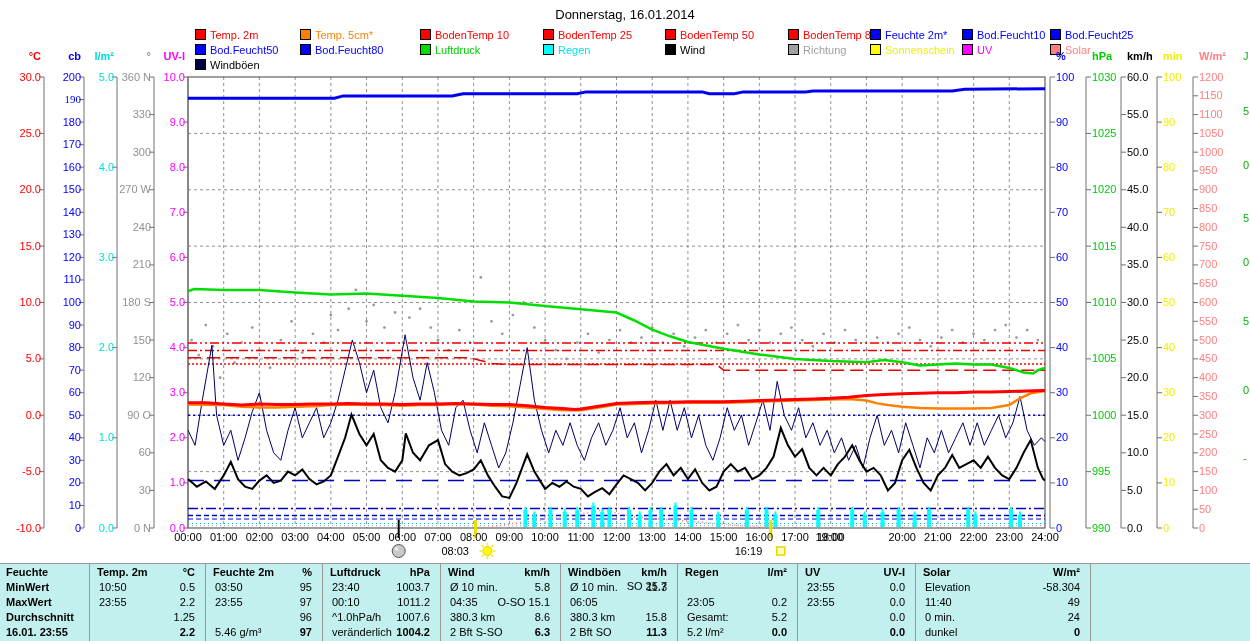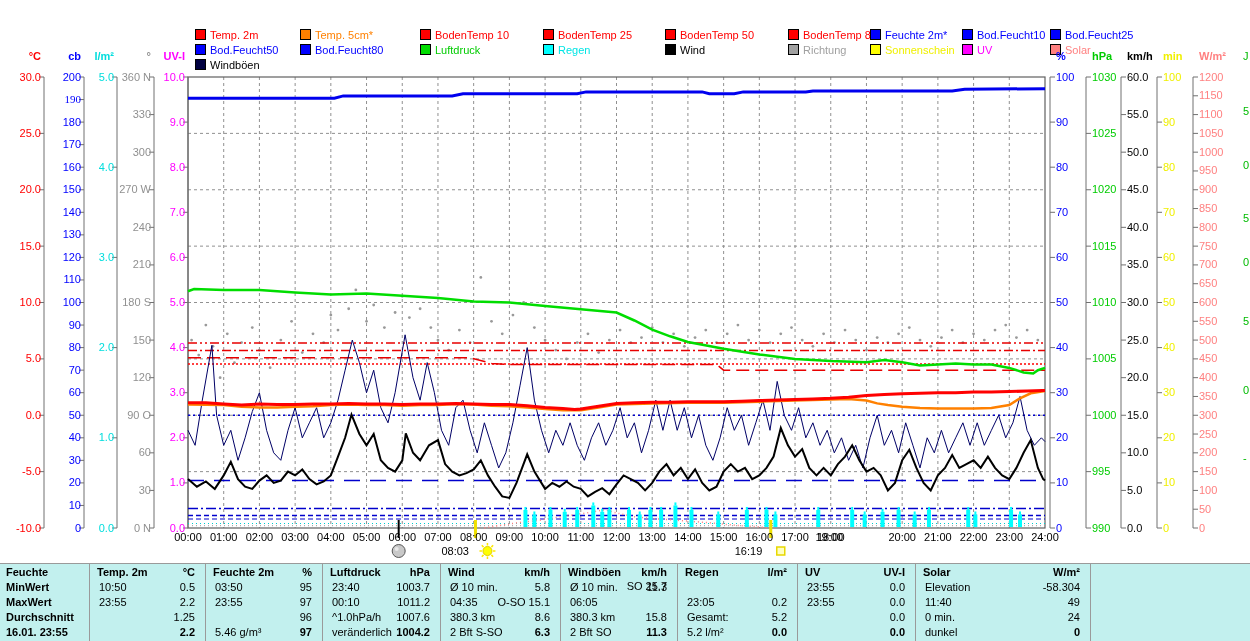--- a/index.html
+++ b/index.html
@@ -369,20 +369,21 @@
         <line x1="491.34117062985933" y1="554.889087296526" x2="493.1089375828257" y2="556.6568542494924" stroke="#ffe800" stroke-width="1.5"></line>
         <line x1="487.45208333333335" y1="556.5" x2="487.45208333333335" y2="559" stroke="#ffe800" stroke-width="1.5"></line>
         <line x1="483.56299603680736" y1="554.889087296526" x2="481.795229083841" y2="556.6568542494924" stroke="#ffe800" stroke-width="1.5"></line>
         <line x1="481.95208333333335" y1="551" x2="479.45208333333335" y2="551" stroke="#ffe800" stroke-width="1.5"></line>
         <line x1="483.56299603680736" y1="547.110912703474" x2="481.795229083841" y2="545.3431457505076" stroke="#ffe800" stroke-width="1.5"></line>
         <line x1="487.45208333333335" y1="545.5" x2="487.45208333333335" y2="543" stroke="#ffe800" stroke-width="1.5"></line>
         <line x1="491.34117062985933" y1="547.110912703474" x2="493.1089375828257" y2="545.3431457505076" stroke="#ffe800" stroke-width="1.5"></line>
       </g>
       <rect x="776.76" y="547" width="8" height="8" fill="#ffffc0" stroke="#e8d800" stroke-width="1.5"></rect>
     </svg>
+  <div id="title" class="abs">Donnerstag, 16.01.2014</div>
   <div id="legend">
       <div class="lgd-item" style="left: 195px; top: 29px;"><div class="lgd-box" style="background: rgb(255, 0, 0);"></div><div class="" style="display: inline; color: rgb(255, 0, 0);">Temp. 2m</div></div>
       <div class="lgd-item" style="left: 300px; top: 29px;"><div class="lgd-box" style="background: rgb(255, 128, 0);"></div><div class="" style="display: inline; color: rgb(255, 128, 0);">Temp. 5cm*</div></div>
       <div class="lgd-item" style="left: 420px; top: 29px;"><div class="lgd-box" style="background: rgb(255, 0, 0);"></div><div class="" style="display: inline; color: rgb(255, 0, 0);">BodenTemp 10</div></div>
       <div class="lgd-item" style="left: 543px; top: 29px;"><div class="lgd-box" style="background: rgb(255, 0, 0);"></div><div class="" style="display: inline; color: rgb(255, 0, 0);">BodenTemp 25</div></div>
       <div class="lgd-item" style="left: 665px; top: 29px;"><div class="lgd-box" style="background: rgb(255, 0, 0);"></div><div class="" style="display: inline; color: rgb(255, 0, 0);">BodenTemp 50</div></div>
       <div class="lgd-item" style="left: 788px; top: 29px;"><div class="lgd-box" style="background: rgb(255, 0, 0);"></div><div class="" style="display: inline; color: rgb(255, 0, 0);">BodenTemp 80</div></div>
       <div class="lgd-item" style="left: 870px; top: 29px;"><div class="lgd-box" style="background: rgb(0, 0, 255);"></div><div class="" style="display: inline; color: rgb(0, 0, 255);">Feuchte 2m*</div></div>
       <div class="lgd-item" style="left: 962px; top: 29px;"><div class="lgd-box" style="background: rgb(0, 0, 255);"></div><div class="" style="display: inline; color: rgb(0, 0, 255);">Bod.Feucht10</div></div>
       <div class="lgd-item" style="left: 1050px; top: 29px;"><div class="lgd-box" style="background: rgb(0, 0, 255);"></div><div class="" style="display: inline; color: rgb(0, 0, 255);">Bod.Feucht25</div></div>

